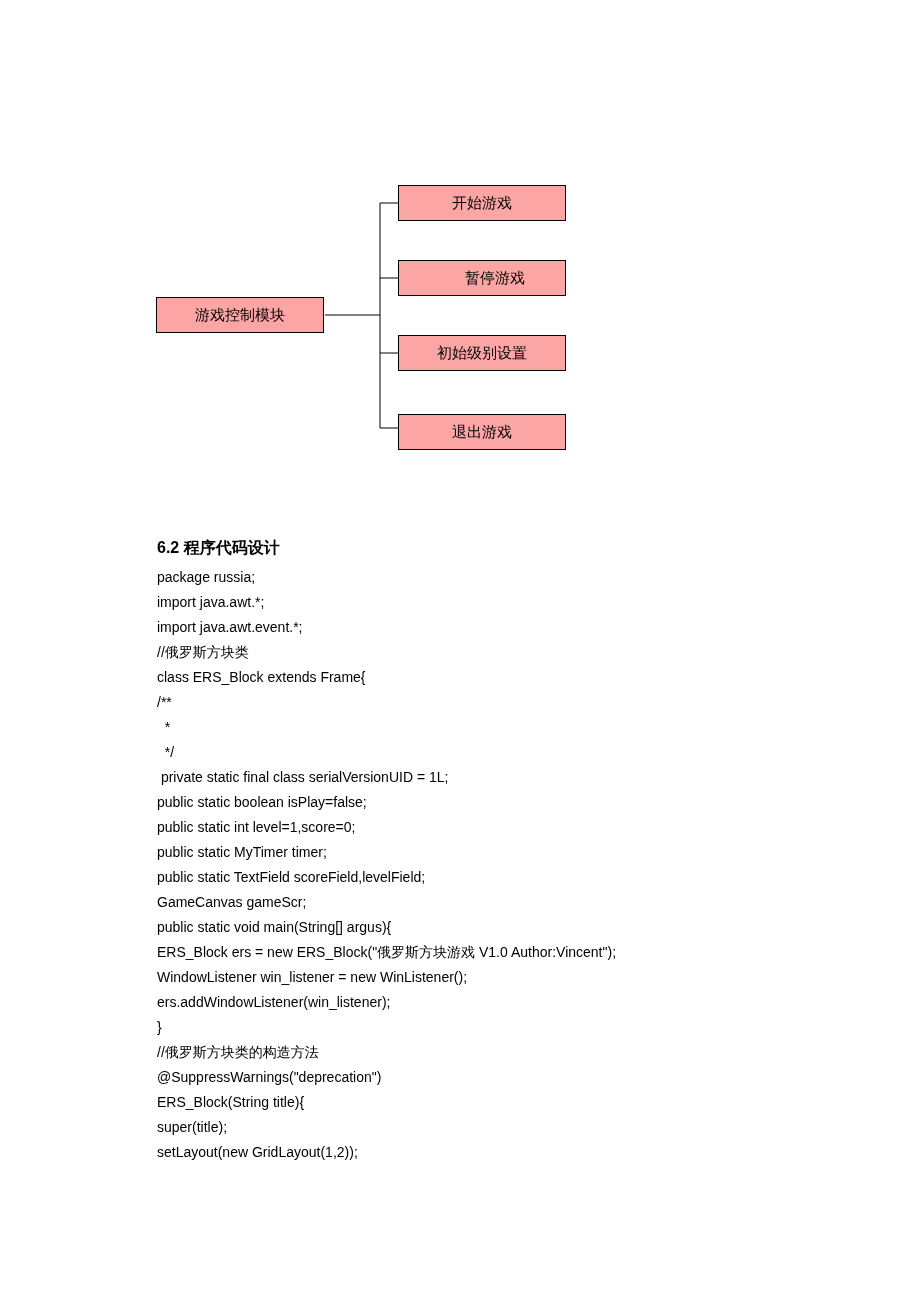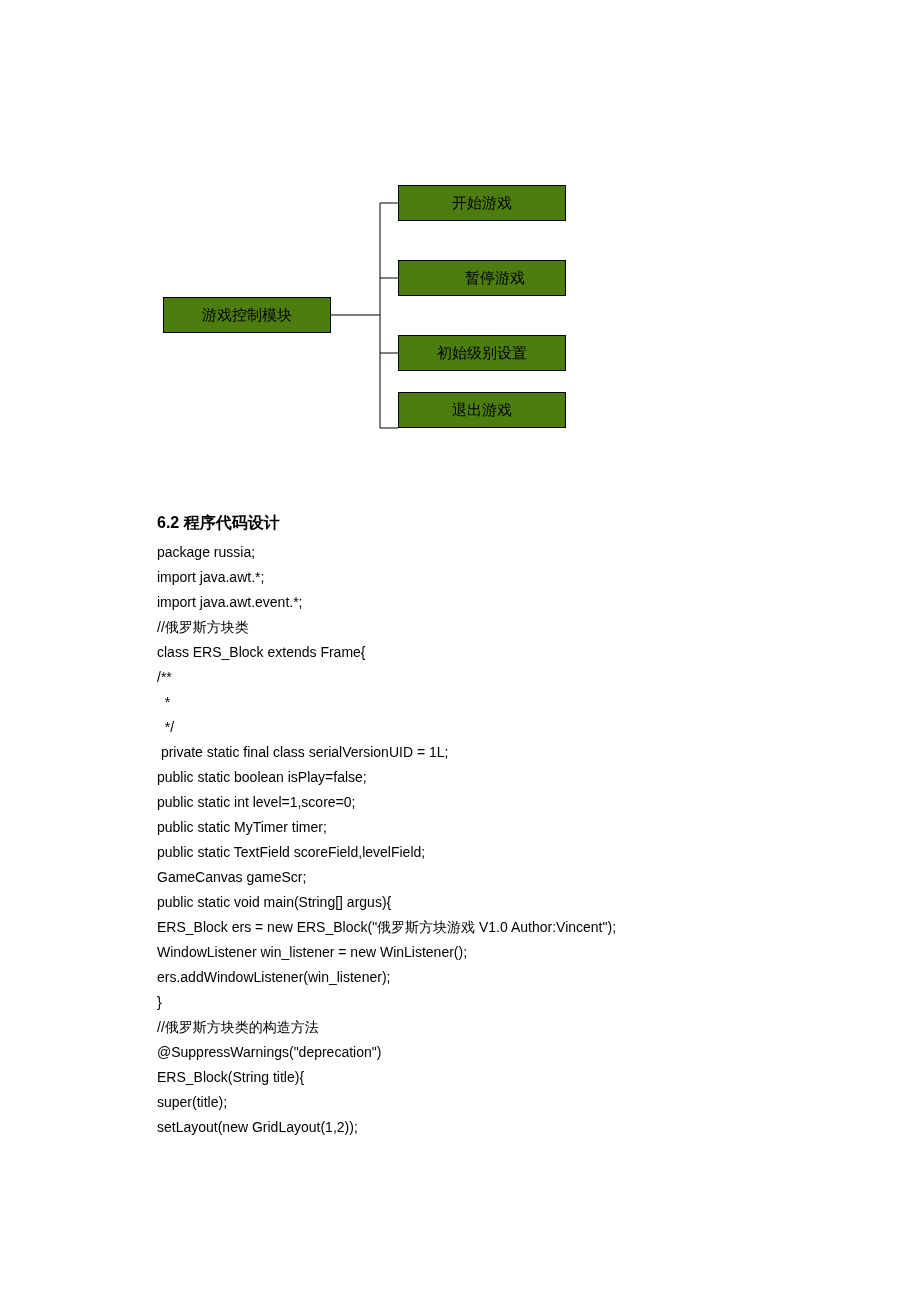--- a/index.html
+++ b/index.html
@@ -16,48 +16,48 @@
       width: 920px;
       height: 460px;
     }
     .box {
       position: absolute;
       border: 1px solid #000;
       display: flex;
       align-items: center;
       justify-content: center;
       font-size: 15px;
-      background: #4d7c0f;
+      background: #fca5a5;
     }
     .root-box {
-      left: 163px;
+      left: 156px;
       top: 297px;
       width: 168px;
       height: 36px;
     }
     .leaf-box {
       left: 398px;
       width: 168px;
       height: 36px;
     }
     .leaf1 { top: 185px; }
     .leaf2 { top: 260px; padding-left: 26px; }
     .leaf3 { top: 335px; }
-    .leaf4 { top: 392px; }
+    .leaf4 { top: 414px; }
     svg.connectors {
       position: absolute;
       left: 0; top: 0;
       width: 920px;
       height: 460px;
       pointer-events: none;
     }
     .content {
       position: absolute;
       left: 157px;
-      top: 513px;
+      top: 538px;
       width: 610px;
     }
     .heading {
       font-size: 16px;
       font-weight: bold;
       margin-bottom: 6px;
       font-family: "Microsoft YaHei", sans-serif;
     }
     .code-line {
       font-size: 14px;

